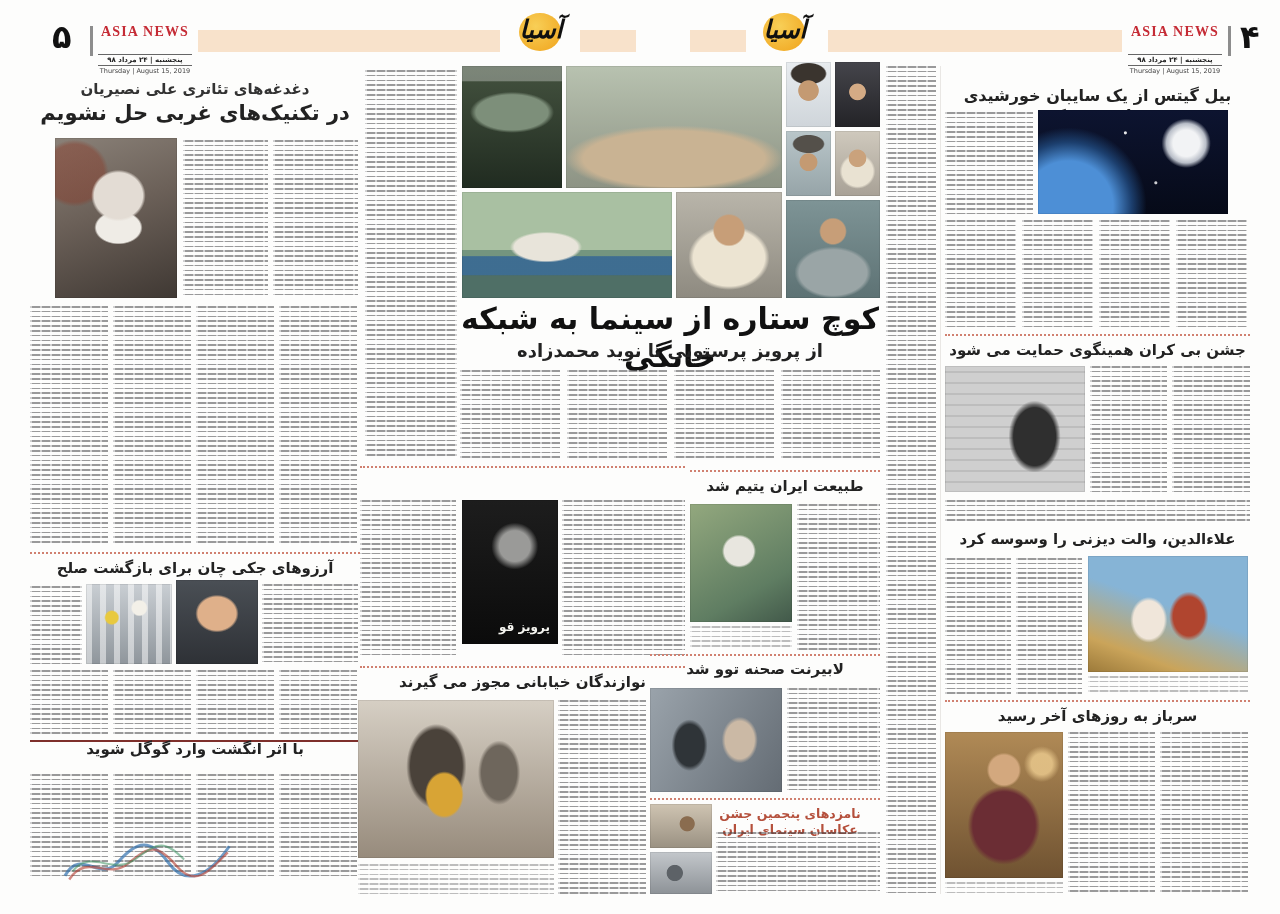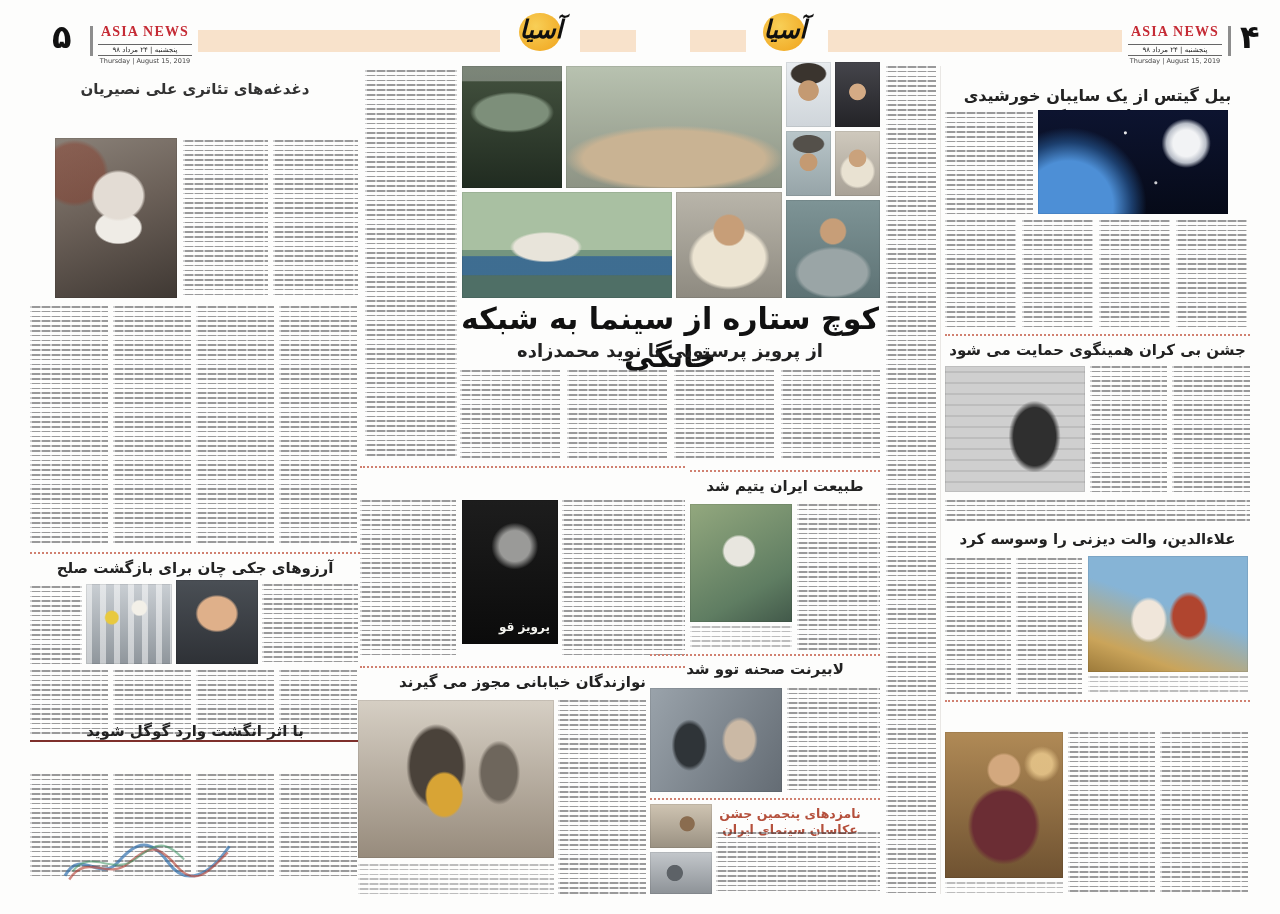--- a/index.html
+++ b/index.html
@@ -25,21 +25,21 @@
   .hl-cover{font-size:30px;font-weight:800;letter-spacing:-.5px;color:#111;}
   .hl-cover-sub{font-size:18px;font-weight:700;color:#222;}
   .hl-rust{color:#b5503c;font-size:12.5px;}
   
   .pagenum{position:absolute;font-size:32px;font-weight:bold;color:#111;direction:rtl;}
   .hdr-vline{position:absolute;width:3px;background:#8d8d8d;}
   .brand{position:absolute;width:94px;text-align:center;}
   .brand .en{color:#c52b35;font-weight:bold;font-size:14px;letter-spacing:1.2px;
              font-family:"Liberation Serif","DejaVu Serif",serif;}
   .brand .fad{font-size:7px;color:#222;border-top:1px solid #666;border-bottom:1px solid #666;
-              padding:1px 0;margin-top:4px;direction:rtl;}
+              padding:1px 0;margin-top:14px;direction:rtl;font-weight:bold;}
   .brand .end{font-size:6.5px;color:#444;padding-top:1px;}
   .peach{position:absolute;height:22px;background:#f8e2cb;}
   .nameplate{position:absolute;width:74px;height:48px;}
   .nameplate .circle{position:absolute;left:15px;top:5px;width:42px;height:38px;border-radius:50%;
                      background:radial-gradient(circle at 40% 35%, #f8cf57, #f2ae2a 75%);}
   .nameplate .fa{position:absolute;left:0;top:0;width:100%;text-align:center;
                  font-family:"DejaVu Serif",serif;font-style:italic;font-weight:bold;
                  font-size:25px;line-height:44px;color:#101010;direction:rtl;}
   
   .ph{position:absolute;background:#ccc;box-shadow:0 0 0 1px rgba(0,0,0,.08) inset;}
@@ -158,41 +158,42 @@
   <div class="peach" style="left:828px;top:30px;width:294px;"></div>
   <div class="brand" style="left:1128px;top:24px;">
     <div class="en">ASIA NEWS</div>
     <div class="fad">پنجشنبه | ۲۴ مرداد ۹۸</div>
     <div class="end">Thursday | August 15, 2019</div>
   </div>
   <div class="hdr-vline" style="left:1228px;top:26px;height:30px;"></div>
   <div class="pagenum" style="left:1240px;top:18px;">۴</div>
 
   <div class="hl kicker" style="left:30px;top:80px;width:330px;">دغدغه‌های تئاتری علی نصیریان</div>
+  <div class="hl hl-big" style="left:30px;top:100px;width:330px;">در تکنیک‌های غربی حل نشویم</div>
   <div class="ph" id="ph-nasirian" style="left:55px;top:138px;width:122px;height:160px;"></div>
   <div class="greek" style="left:183px;top:140px;width:85px;height:158px;"></div>
   <div class="greek" style="left:273px;top:140px;width:85px;height:158px;"></div>
   <div class="greek" style="left:30px;top:306px;width:78px;height:240px;"></div>
   <div class="greek" style="left:113px;top:306px;width:78px;height:240px;"></div>
   <div class="greek" style="left:196px;top:306px;width:78px;height:240px;"></div>
   <div class="greek" style="left:279px;top:306px;width:78px;height:240px;"></div>
 
   <div class="sep-dot" style="left:30px;top:552px;width:330px;"></div>
   <div class="hl hl-sec" style="left:30px;top:559px;width:330px;">آرزوهای جکی چان برای بازگشت صلح</div>
   <div class="greek" style="left:30px;top:586px;width:52px;height:80px;"></div>
   <div class="ph" id="ph-protest" style="left:86px;top:584px;width:86px;height:80px;"></div>
   <div class="ph" id="ph-jackie" style="left:176px;top:580px;width:82px;height:84px;"></div>
   <div class="greek" style="left:262px;top:584px;width:96px;height:80px;"></div>
   <div class="greek" style="left:30px;top:670px;width:78px;height:64px;"></div>
   <div class="greek" style="left:113px;top:670px;width:78px;height:64px;"></div>
   <div class="greek" style="left:196px;top:670px;width:78px;height:64px;"></div>
   <div class="greek" style="left:279px;top:670px;width:78px;height:64px;"></div>
 
   <div class="sep-solid" style="left:30px;top:740px;width:330px;"></div>
-  <div class="hl hl-sec" style="left:30px;top:722px;width:330px;">با اثر انگشت وارد گوگل شوید</div>
+  <div class="hl hl-sec" style="left:30px;top:740px;width:330px;">با اثر انگشت وارد گوگل شوید</div>
   <div class="greek" style="left:30px;top:774px;width:78px;height:104px;"></div>
   <div class="greek" style="left:113px;top:774px;width:78px;height:104px;"></div>
   <div class="greek" style="left:196px;top:774px;width:78px;height:104px;"></div>
   <div class="greek" style="left:279px;top:774px;width:78px;height:104px;"></div>
   <svg class="sig" style="left:58px;top:834px;" width="178" height="50" viewBox="0 0 178 50">
     <path d="M6 36 C 24 8, 40 46, 60 26 S 94 4, 110 30 S 150 46, 172 18" stroke="#2e6fae" fill="none" stroke-width="3" opacity=".8"></path>
     <path d="M10 40 C 30 14, 48 44, 70 28 S 100 10, 118 34 S 152 40, 170 24" stroke="#b23a2e" fill="none" stroke-width="2.4" opacity=".7"></path>
     <path d="M14 32 C 34 10, 54 40, 78 24 S 108 8, 126 28" stroke="#2e8b57" fill="none" stroke-width="2" opacity=".6"></path>
   </svg>
 
@@ -263,18 +264,19 @@
   <div class="greek" style="left:1172px;top:366px;width:78px;height:130px;"></div>
   <div class="greek" style="left:945px;top:500px;width:305px;height:22px;"></div>
 
   <div class="hl hl-sec" style="left:945px;top:530px;width:305px;">علاءالدین، والت دیزنی را وسوسه کرد</div>
   <div class="greek" style="left:945px;top:558px;width:66px;height:136px;"></div>
   <div class="greek" style="left:1016px;top:558px;width:66px;height:136px;"></div>
   <div class="ph" id="ph-aladdin" style="left:1088px;top:556px;width:160px;height:116px;"></div>
   <div class="greek light" style="left:1088px;top:676px;width:160px;height:18px;"></div>
 
   <div class="sep-dot" style="left:945px;top:700px;width:305px;"></div>
+  <div class="hl hl-sec" style="left:945px;top:707px;width:305px;">سرباز به روزهای آخر رسید</div>
   <div class="ph" id="ph-soldier" style="left:945px;top:732px;width:118px;height:146px;"></div>
   <div class="greek" style="left:1068px;top:732px;width:87px;height:162px;"></div>
   <div class="greek" style="left:1160px;top:732px;width:88px;height:162px;"></div>
   <div class="greek light" style="left:945px;top:882px;width:118px;height:12px;"></div>
 
 </div>
 
 </body></html>

